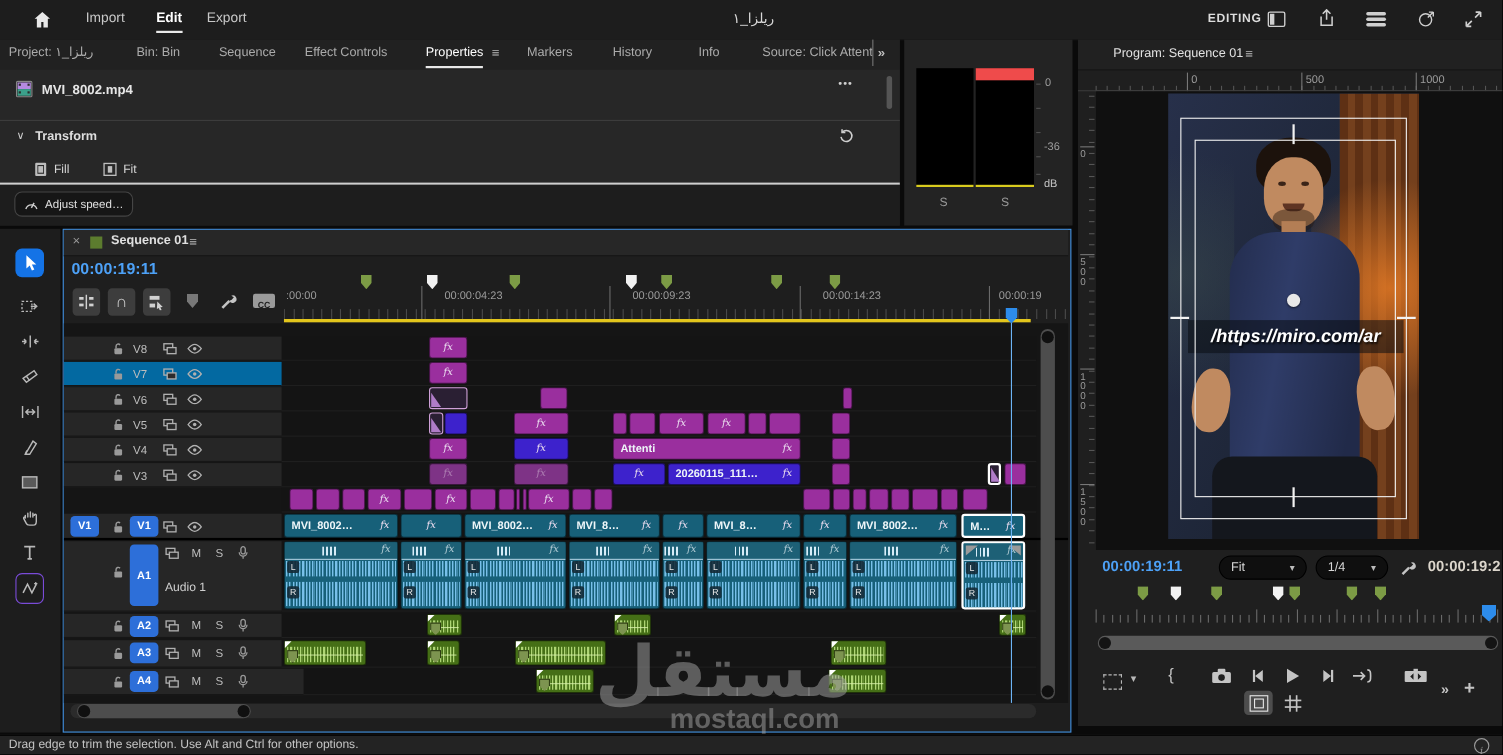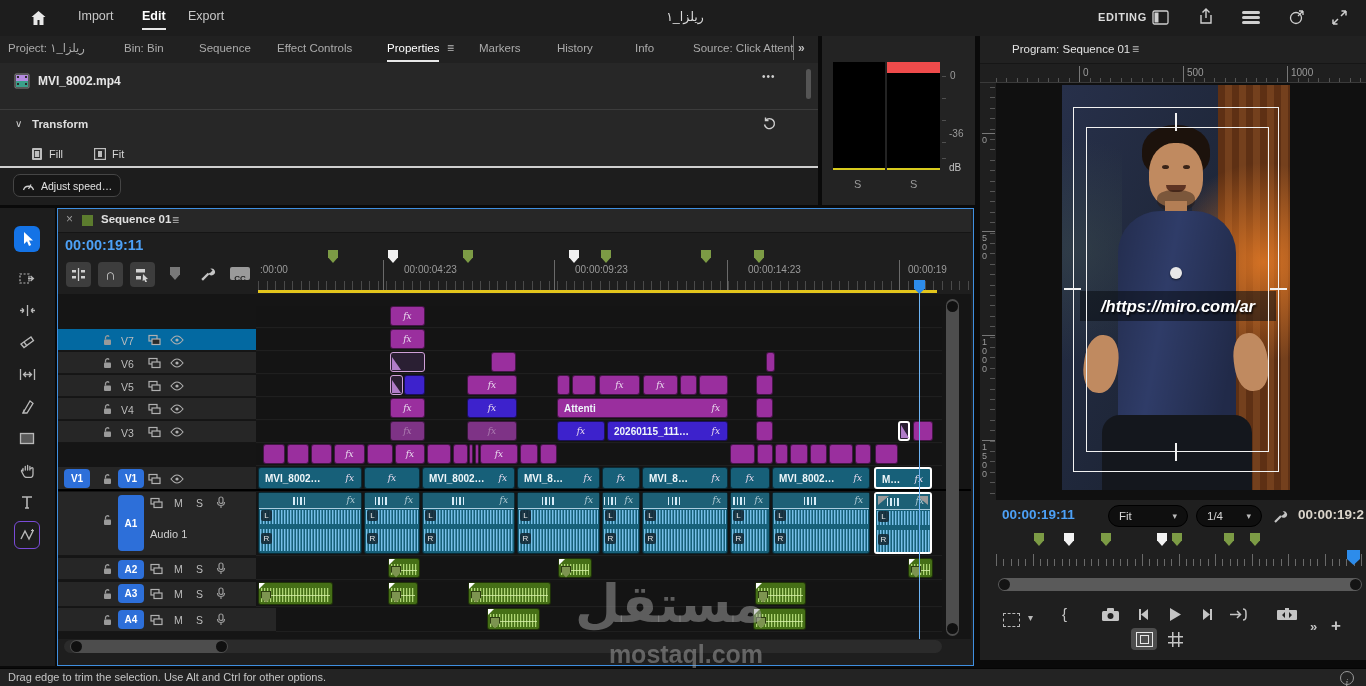--- a/index.html
+++ b/index.html
@@ -638,20 +638,41 @@
         <div class="marker mk-w" style="position: absolute; left: 130px; top: 0px; width: 10px; height: 13px;"></div>
         <div class="marker mk-g" style="position: absolute; left: 205px; top: 0px; width: 10px; height: 13px;"></div>
         <div class="marker mk-w" style="position: absolute; left: 311px; top: 0px; width: 10px; height: 13px;"></div>
         <div class="marker mk-g" style="position: absolute; left: 343px; top: 0px; width: 10px; height: 13px;"></div>
         <div class="marker mk-g" style="position: absolute; left: 443px; top: 0px; width: 10px; height: 13px;"></div>
         <div class="marker mk-g" style="position: absolute; left: 496px; top: 0px; width: 10px; height: 13px;"></div>
         <div style="position: absolute; left: 0px; top: 40px; width: 679px; height: 3px; background: rgb(227, 197, 28);"></div>
       </div>
     <div id="tl-body" class="abs" style="left:0;top:85px;width:913px;height:345px;background:#151515;overflow:hidden;">
         <div style="position: absolute; left: 198px; top: 12px; width: 686px; height: 21px; background: rgb(20, 20, 20); border-bottom: 1px solid rgb(31, 31, 31);"></div>
+        <div style="position: absolute; left: 0px; top: 12px; width: 198px; height: 21px; background: rgb(38, 38, 38); border-bottom: 1px solid rgb(22, 22, 22);">
+          <div style="position: absolute; left: 44px; top: 4.5px;">
+            <svg width="11" height="12" viewBox="0 0 11 12">
+              <rect x="2" y="5.5" width="7" height="5.5" rx="1" fill="#9a9a9a"></rect>
+              <path d="M3.5 5.5V3.8a2 2 0 0 1 3.6-1.2" fill="none" stroke="#9a9a9a" stroke-width="1.3"></path>
+            </svg>
+          </div>
+          <div style="position: absolute; left: 63px; top: 5.5px; font-size: 10.5px; color: rgb(189, 189, 189);">V8</div>
+          <div style="position: absolute; left: 90px; top: 4.5px;">
+            <svg width="13" height="12" viewBox="0 0 13 12">
+              <rect x="1" y="1.5" width="8" height="5.5" fill="none" stroke="#b0b0b0" stroke-width="1.2"></rect>
+              <rect x="4" y="5" width="8" height="5.5" fill="#2b2b2b" stroke="#b0b0b0" stroke-width="1.2"></rect>
+            </svg>
+          </div>
+          <div style="position: absolute; left: 112px; top: 5.5px;">
+            <svg width="14" height="10" viewBox="0 0 14 10">
+              <path d="M1 5c2.2-2.8 4-4 6-4s3.8 1.2 6 4c-2.2 2.8-4 4-6 4S3.2 7.8 1 5z" fill="none" stroke="#b0b0b0" stroke-width="1.2"></path>
+              <circle cx="7" cy="5" r="1.6" fill="#b0b0b0"></circle>
+            </svg>
+          </div>
+        </div>
         <div style="position: absolute; left: 198px; top: 35px; width: 686px; height: 21px; background: rgb(20, 20, 20); border-bottom: 1px solid rgb(31, 31, 31);"></div>
         <div style="position: absolute; left: 0px; top: 35px; width: 198px; height: 21px; background: #0369a1; border-bottom: 1px solid rgb(22, 22, 22);">
           <div style="position: absolute; left: 44px; top: 4.5px;">
             <svg width="11" height="12" viewBox="0 0 11 12">
               <rect x="2" y="5.5" width="7" height="5.5" rx="1" fill="#9a9a9a"></rect>
               <path d="M3.5 5.5V3.8a2 2 0 0 1 3.6-1.2" fill="none" stroke="#9a9a9a" stroke-width="1.3"></path>
             </svg>
           </div>
           <div style="position: absolute; left: 63px; top: 5.5px; font-size: 10.5px; color: rgb(189, 189, 189);">V7</div>
           <div style="position: absolute; left: 90px; top: 4.5px;">
@@ -1152,21 +1173,21 @@
     </div>
 
     <div class="abs" style="left:888px;top:90px;width:13px;height:337px;background:#4d4d4d;border-radius:7px;">
       <div class="abs" style="left:1px;top:2px;width:11px;height:11px;background:#101010;border-radius:50%;"></div>
       <div class="abs" style="left:1px;bottom:2px;width:11px;height:11px;background:#101010;border-radius:50%;"></div>
     </div>
   <div style="position: absolute; left: 861px; top: 75px; width: 1px; height: 355px; background: rgb(109, 180, 245); z-index: 30;"></div>
       <div style="position: absolute; left: 856px; top: 71px; width: 11px; height: 14px; background: rgb(45, 140, 235); clip-path: polygon(0px 0px, 100% 0px, 100% 60%, 50% 100%, 0px 60%); z-index: 31;"></div>
     </div>
 
-  <div class="abs wm" style="left:540px;top:574px;width:260px;font-size:52px;">مستقل</div>
+  <div class="abs wm" style="left:528px;top:574px;width:260px;font-size:64px;">مستقل</div>
   <div class="abs wm" style="left:556px;top:640px;width:260px;font-size:25px;">mostaql.com</div>
 
   <div class="abs" style="left:0;top:668px;width:1366px;height:18px;background:#232323;border-top:1px solid #050505;">
     <span class="abs" style="left:8px;top:2px;font-size:11px;color:#c4c4c4;">Drag edge to trim the selection. Use Alt and Ctrl for other options.</span>
     <span class="abs" style="left:1340px;top:2px;width:12px;height:12px;border:1px solid #9a9a9a;border-radius:50%;text-align:center;">
       <span style="font-size:9px;color:#9a9a9a;font-style:italic;line-height:12px;font-family:'DejaVu Serif',serif;">i</span>
     </span>
   </div>
 </div>
 

